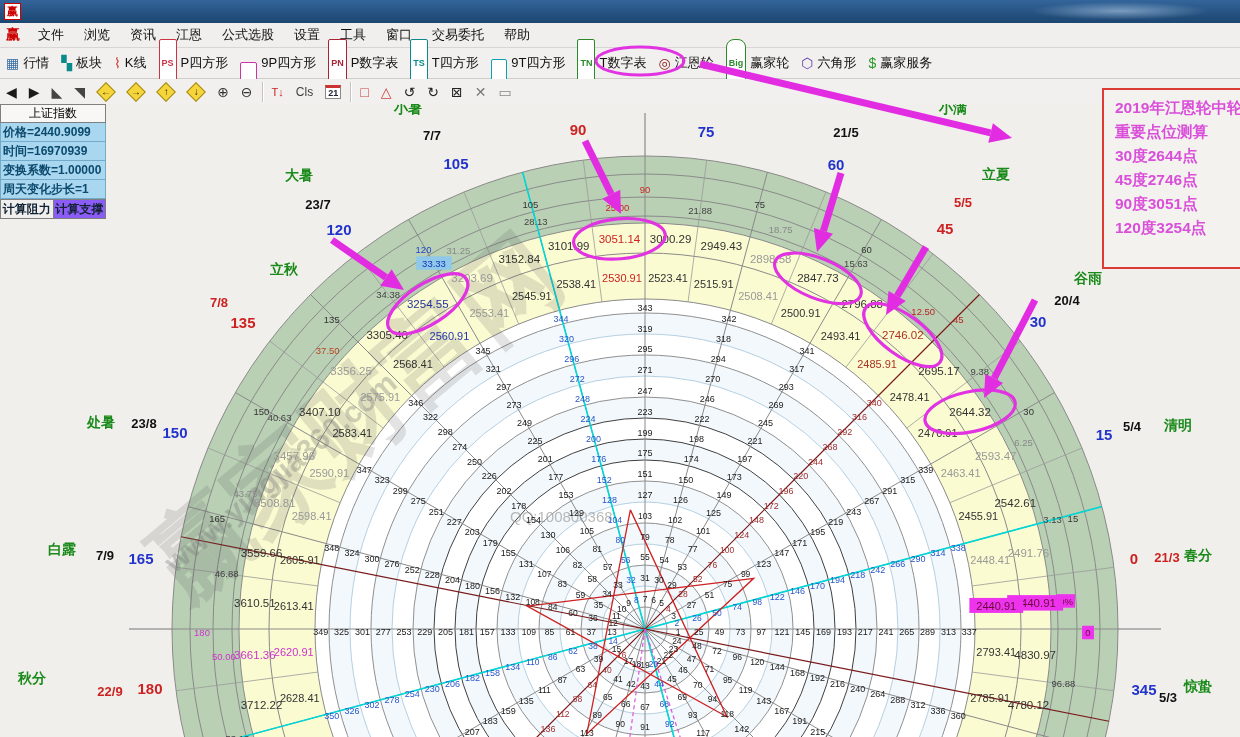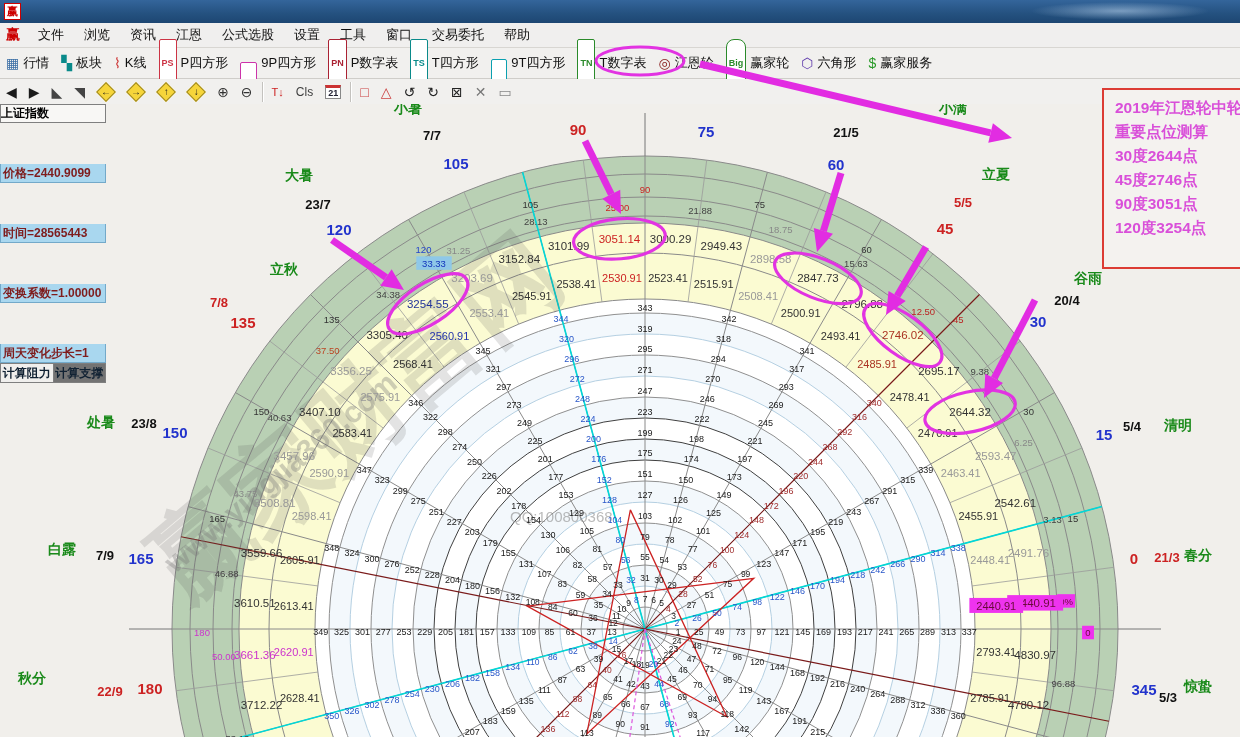--- a/index.html
+++ b/index.html
@@ -30,27 +30,27 @@
     display:flex;align-items:center;justify-content:center;margin:0 2px;}
   .dia>span{transform:rotate(-45deg);font-size:10px;font-weight:bold;color:#1a1a1a;line-height:10px;}
   .cal{border:1px solid #888;background:#fff;font-size:9px;font-weight:bold;color:#223;
     padding:0 2px;border-top:3px solid #c33;line-height:10px;}
   
   .chart{position:absolute;left:0;top:104px;width:1240px;height:633px;background:#f1efeb;}
   #wheel{position:absolute;left:0;top:0;}
   
   .panel{position:absolute;left:0;top:104px;width:106px;z-index:5;font-size:12px;}
   .panel-title{background:#f8f7f5;border:1px solid #7f7f7f;height:17px;line-height:17px;
-    font-weight:bold;color:#000;}
-  .panel-row{background:#a9d7ef;color:#7f1d1d;border:1px solid #73a9c9;border-top:none;
-    height:18px;line-height:18px;padding-left:2px;font-weight:bold;white-space:nowrap;overflow:hidden;margin-top:41px;}
+    text-align:center;font-weight:normal;color:#000;}
+  .panel-row{background:#a9d7ef;color:#0c4a6e;border:1px solid #73a9c9;border-top:none;
+    height:18px;line-height:18px;padding-left:2px;font-weight:bold;white-space:nowrap;overflow:hidden;}
   .panel-btns{display:flex;}
   .panel-btn{flex:1;height:18px;line-height:18px;text-align:center;border:1px solid #7f7f7f;
     background:#f0efed;color:#123;font-weight:bold;cursor:default;}
-  .panel-btn.alt{background:#737373;border-left:none;}
+  .panel-btn.alt{background:#8b5cf6;border-left:none;}
   
   .redbox{position:absolute;left:1102px;top:88px;width:187px;height:181px;background:#f4f2ef;
     border:2px solid #dc3c34;z-index:6;box-sizing:border-box;padding:6px 0 0 11px;}
   .redbox div{color:#d94fd9;font-size:15.5px;font-weight:bold;line-height:24px;white-space:nowrap;}
   
   #overlay{position:absolute;left:0;top:0;z-index:10;pointer-events:none;}
 </style>
 </head>
 <body>
 
@@ -805,21 +805,21 @@
       <ellipse rx="46" ry="20" transform="translate(817.9348778756295,174.32275806071885) rotate(22)" fill="none" stroke="#e233e2" stroke-width="3.2"></ellipse>
       <ellipse rx="46" ry="20" transform="translate(902.8042137041269,231.03063527571982) rotate(36)" fill="none" stroke="#e233e2" stroke-width="3.2"></ellipse>
       <ellipse rx="46" ry="20" transform="translate(970.1046184102952,307.7720388893356) rotate(-12)" fill="none" stroke="#e233e2" stroke-width="3.2"></ellipse>
     </svg>
 </div>
 
 <div class="panel">
   <div class="panel-title">上证指数</div>
   <div id="panel-rows">
       <div class="panel-row">价格=2440.9099</div>
-      <div class="panel-row">时间=28565443</div>
+      <div class="panel-row">时间=16970939</div>
       <div class="panel-row">变换系数=1.00000</div>
       <div class="panel-row">周天变化步长=1</div>
     </div>
   <div class="panel-btns" id="panel-btns">
       <div class="panel-btn">计算阻力</div>
       <div class="panel-btn alt">计算支撑</div>
     </div>
 </div>
 
 <div class="redbox" id="redbox">

